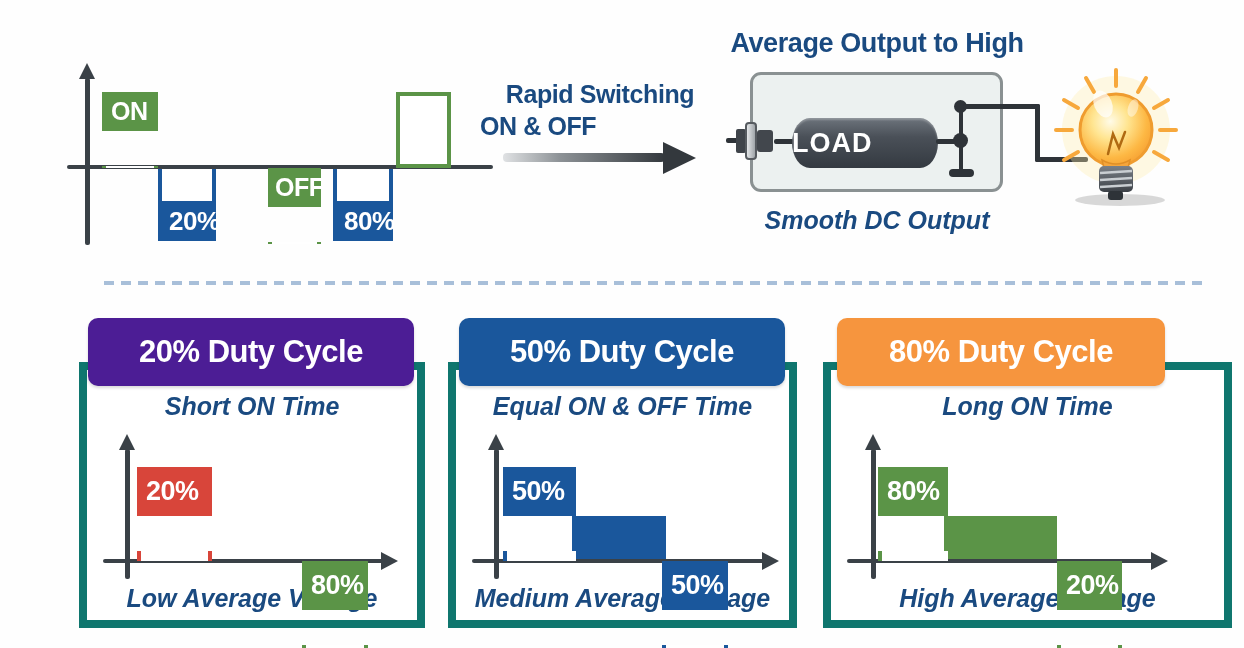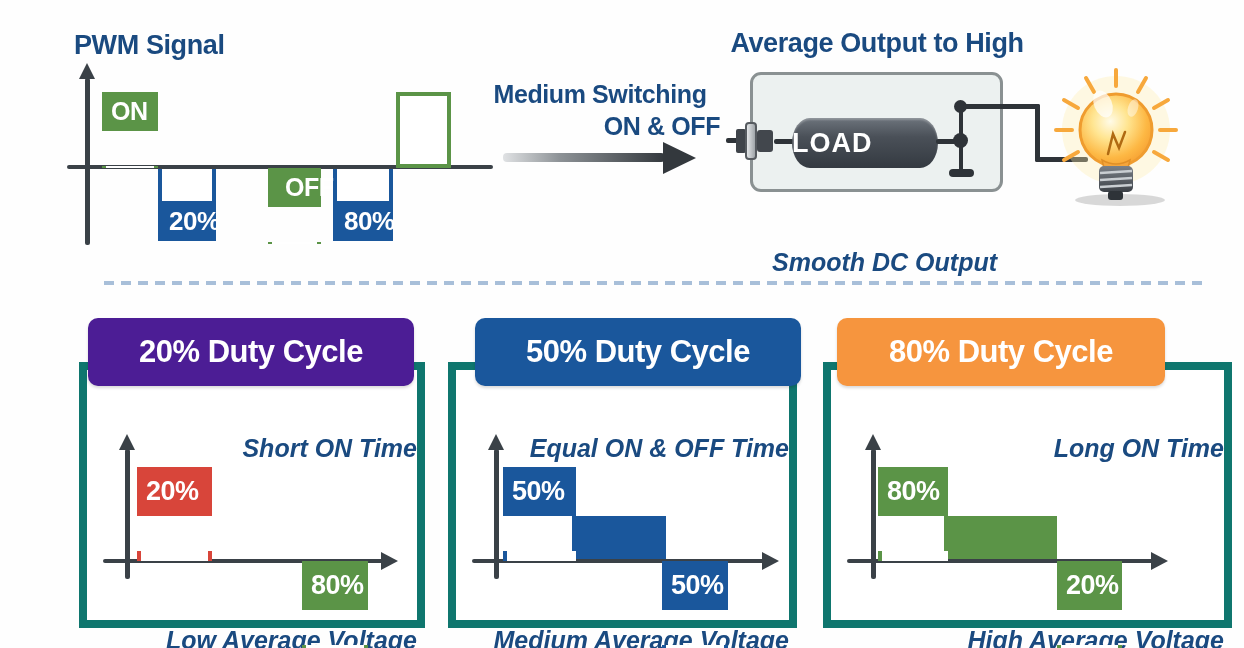--- a/index.html
+++ b/index.html
@@ -1,20 +1,20 @@
 <!DOCTYPE html>
 <html><head>
 <meta charset="utf-8">
 <style>
   html,body{margin:0;padding:0;background:#fff;}
   #stage{position:relative;width:1244px;height:648px;background:#fefefe;overflow:hidden;
          font-family:"Liberation Sans",sans-serif;}
   .abs{position:absolute;}
   .heading{font-weight:700;font-size:27px;letter-spacing:-0.4px;color:#1a4a80;}
-  .sub-italic{font-style:italic;font-weight:700;font-size:25px;color:#1a4a80;text-align:right;margin-top:42px;}
+  .sub-italic{font-style:italic;font-weight:700;font-size:25px;color:#1a4a80;text-align:center;}
 
   
   .axis-h{height:4px;background:#3a4147;border-radius:2px;}
   .axis-v{width:5px;background:#3a4147;border-radius:2px;}
   .ah-up{width:0;height:0;border-left:8px solid transparent;border-right:8px solid transparent;
          border-bottom:16px solid #3a4147;}
   .ah-right{width:0;height:0;border-top:9px solid transparent;border-bottom:9px solid transparent;
             border-left:17px solid #3a4147;}
 
   
@@ -53,58 +53,57 @@
   .pulse--lg .pulse-cap span{font-size:27px;}
   .midfill{position:absolute;z-index:1;}
   .pulse{z-index:2;position:relative;gap:35px;}
   .dash-white{border-right-color:rgba(255,255,255,.92);}
 </style>
 </head>
 <body>
 
 <div id="stage">
 
-  <div class="abs heading" style="left:74px;top:30px;">PWM Signal</div>
 
   <div class="abs ah-up" style="left:79px;top:63px;"></div>
   <div class="abs axis-v" style="left:85px;top:78px;height:167px;"></div>
   <div class="abs axis-h" style="left:67px;top:165px;width:426px;"></div>
 
   <div class="abs pulse" style="left: 102px; top: 92px; width: 56px; height: 76px; color: rgb(91, 148, 71);">
     <div class="pulse-cap">
         <span>ON</span>
       </div>
     <div class="pulse-body"></div>
   </div>
 
   <div class="abs lowbox" style="left: 158px; top: 169px; width: 58px; height: 72px; color: rgb(26, 87, 156);">
     <div class="low-body"></div>
     <div class="low-cap">
         <span>20%</span>
       </div>
   </div>
 
   <div class="abs pulse" style="left: 268px; top: 92px; width: 53px; height: 76px; color: rgb(91, 148, 71);">
-    <div class="pulse-cap" style="padding-left:17px;">
+    <div class="pulse-cap" style="padding-left:7px;">
         <span>OFF</span>
       </div>
     <div class="pulse-body"></div>
   </div>
 
   <div class="abs lowbox" style="left: 333px; top: 169px; width: 60px; height: 72px; color: rgb(26, 87, 156);">
     <div class="low-body"></div>
     <div class="low-cap">
         <span>80%</span>
       </div>
   </div>
 
   <div class="abs pulse-outline" style="left: 396px; top: 92px; width: 55px; height: 76px; color: rgb(91, 148, 71);"></div>
 
-  <div class="abs heading" style="left:480px;top:80px;width:240px;text-align:center;font-size:25px;">Medium Switching</div>
-  <div class="abs heading" style="left:480px;top:112px;width:240px;text-align:right;font-size:25px;">ON &amp; OFF</div>
+  <div class="abs heading" style="left:480px;top:80px;width:240px;text-align:center;font-size:25px;">Rapid Switching</div>
+  <div class="abs heading" style="left:480px;top:112px;width:240px;text-align:left;font-size:25px;">ON &amp; OFF</div>
   <div class="abs t-shaft" style="left:503px;top:153px;width:162px;"></div>
   <div class="abs t-head" style="left:663px;top:142px;"></div>
 
   <div class="abs heading" style="left:727px;top:28px;width:300px;text-align:center;">Average Output to High</div>
 
   <div class="abs loadbox" style="left:750px;top:72px;width:253px;height:120px;"></div>
 
   <div class="abs wire" style="left:726px;top:138px;width:26px;height:5px;"></div>
   <div class="abs" style="left:736px;top:129px;width:10px;height:24px;background:#3f444a;border-radius:2px;"></div>
   <div class="abs" style="left:745px;top:122px;width:12px;height:38px;background:linear-gradient(90deg,#e3e6e8,#9fa5a9);border:2px solid #565b60;border-radius:4px;box-sizing:border-box;"></div>
@@ -207,21 +206,21 @@
       <div class="pulse-body dash-white"></div>
     </div>
     <div class="abs pulse pulse--lg" style="left: 206px; top: 97px; width: 66px; height: 94px; color: rgb(26, 87, 156);">
       <div class="pulse-cap">
           <span>50%</span>
         </div>
       <div class="pulse-body"></div>
     </div>
     <div class="abs sub-italic" style="left:0;top:214px;width:100%;">Medium Average Voltage</div>
   </div>
-  <div class="abs panel-header" style="left: 475px; top: 318px; width: 326px; height: 68px; background: rgb(26, 87, 156);">
+  <div class="abs panel-header" style="left: 459px; top: 318px; width: 326px; height: 68px; background: rgb(26, 87, 156);">
     <span>50% Duty Cycle</span>
   </div>
 
   <div class="abs panel" style="left:823px;top:362px;width:409px;height:266px;">
     <div class="abs sub-italic" style="left:0;top:22px;width:100%;">Long ON Time</div>
     <div class="abs ah-up" style="left:34px;top:64px;"></div>
     <div class="abs axis-v" style="left:40px;top:79px;height:130px;"></div>
     <div class="abs axis-h" style="left:16px;top:189px;width:306px;"></div>
     <div class="abs ah-right" style="left:320px;top:182px;"></div>
     <div class="abs midfill" style="left: 113px; top: 146px; width: 113px; height: 43px; background: rgb(91, 148, 71);"></div>

